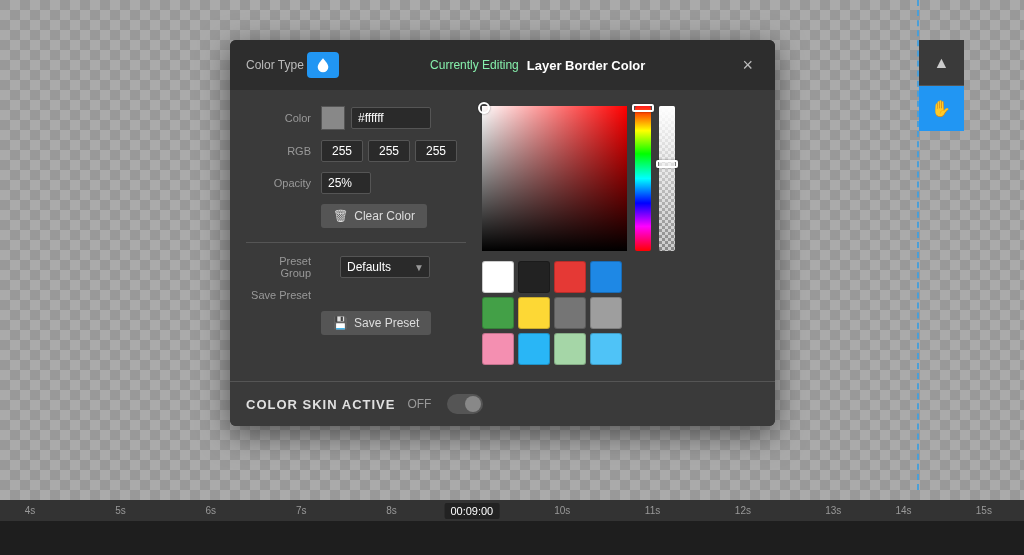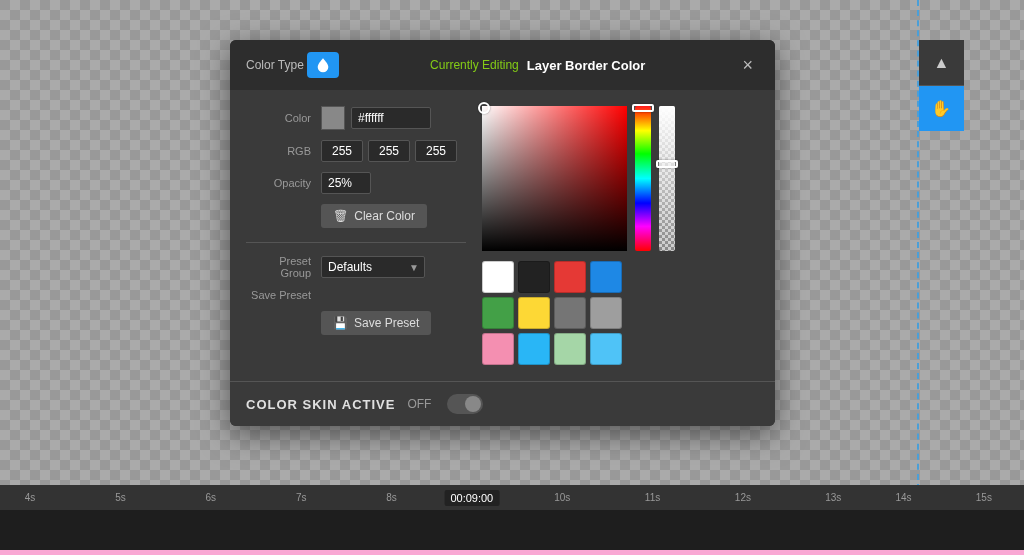--- a/index.html
+++ b/index.html
@@ -36,22 +36,22 @@
       height: 490px;
       border-right: 2px dashed #4a9fd8;
     }
 
     
     .timeline-bar {
       position: absolute;
       bottom: 0;
       left: 0;
       width: 100%;
-      height: 70px;
-      background: #f9a8d4;
+      height: 55px;
+      background: #ec4899;
       display: flex;
       flex-direction: column;
     }
 
     .timeline-top {
       height: 25px;
       background: #333;
       display: flex;
       align-items: center;
       padding: 0 10px;
@@ -137,21 +137,21 @@
     }
 
     .dialog-header-center {
       display: flex;
       align-items: center;
       gap: 8px;
     }
 
     .currently-editing-label {
       font-size: 12px;
-      color: #84cc16;
+      color: #86efac;
     }
 
     .editing-name {
       font-size: 13px;
       color: #fff;
       font-weight: bold;
     }
 
     .close-btn {
       background: none;
@@ -264,26 +264,27 @@
       margin-bottom: 10px;
     }
 
     .select-input {
       background: #2a2a2a;
       border: 1px solid #555;
       color: #fff;
       font-size: 12px;
       padding: 3px 6px;
       border-radius: 2px;
-      width: 104px;
+      width: 90px;
       cursor: pointer;
       appearance: none;
       -webkit-appearance: none;
       padding-right: 20px;
       position: relative;
+      margin-left: 19px;
     }
 
     .select-wrapper {
       position: relative;
       display: inline-block;
     }
 
     .select-arrow {
       position: absolute;
       right: 6px;

